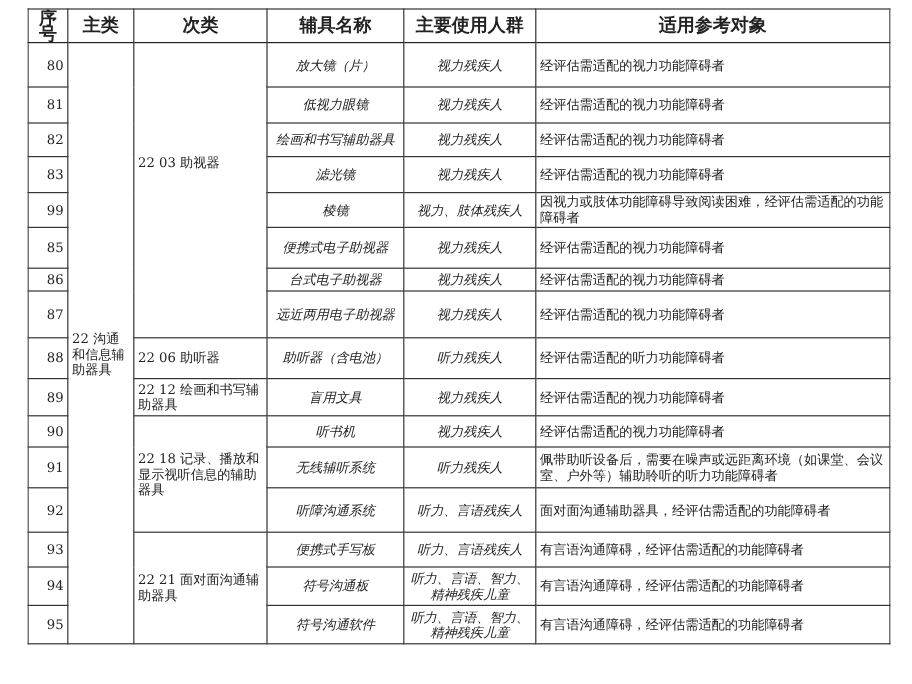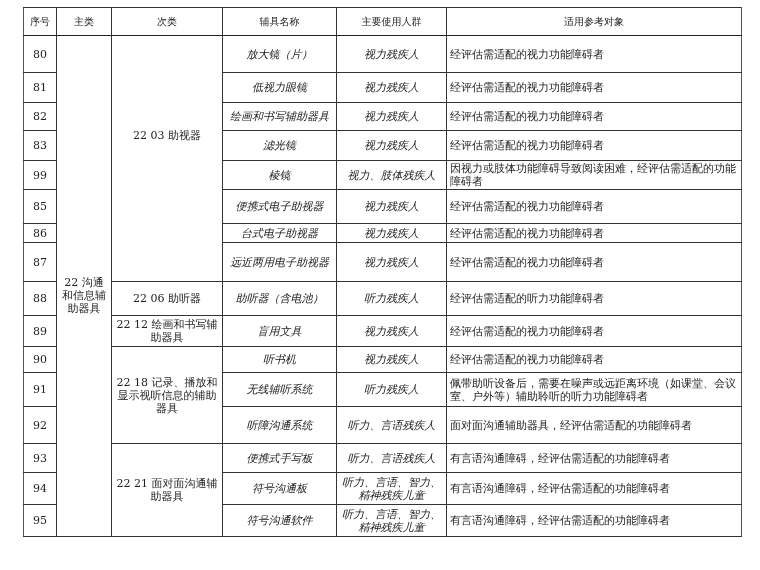--- a/index.html
+++ b/index.html
@@ -13,28 +13,28 @@
     }
     table.aid-table td, table.aid-table th {
       border: 1px solid #333;
       padding: 0 3px;
       vertical-align: middle;
       line-height: 13px;
       overflow: hidden;
     }
     table.aid-table th {
       font-family: "DejaVu Sans", "Liberation Sans", sans-serif;
-      font-weight: normal; font-size: 10px; height: 27px; text-align: center;
+      font-weight: bold; font-size: 15px; height: 27px; text-align: center;
       border-bottom: 1.5px solid #222;
     }
     table.aid-table tr { }
     td.c { text-align: center; font-style: italic; }
     td.l { text-align: left; }
-    td.num { text-align: center; padding-left: 7px; }
-    td.cat { text-align: center; vertical-align: middle; }
+    td.num { text-align: right; padding-left: 7px; }
+    td.cat { text-align: left; vertical-align: middle; }
     .outer-left { border-left: 1.5px solid #555 !important; }
     .outer-right { border-right: 1.5px solid #555 !important; }
   </style>
 </head>
 <body>
 
 <table class="aid-table">
   <colgroup>
     <col style="width:33px">
     <col style="width:55px">

